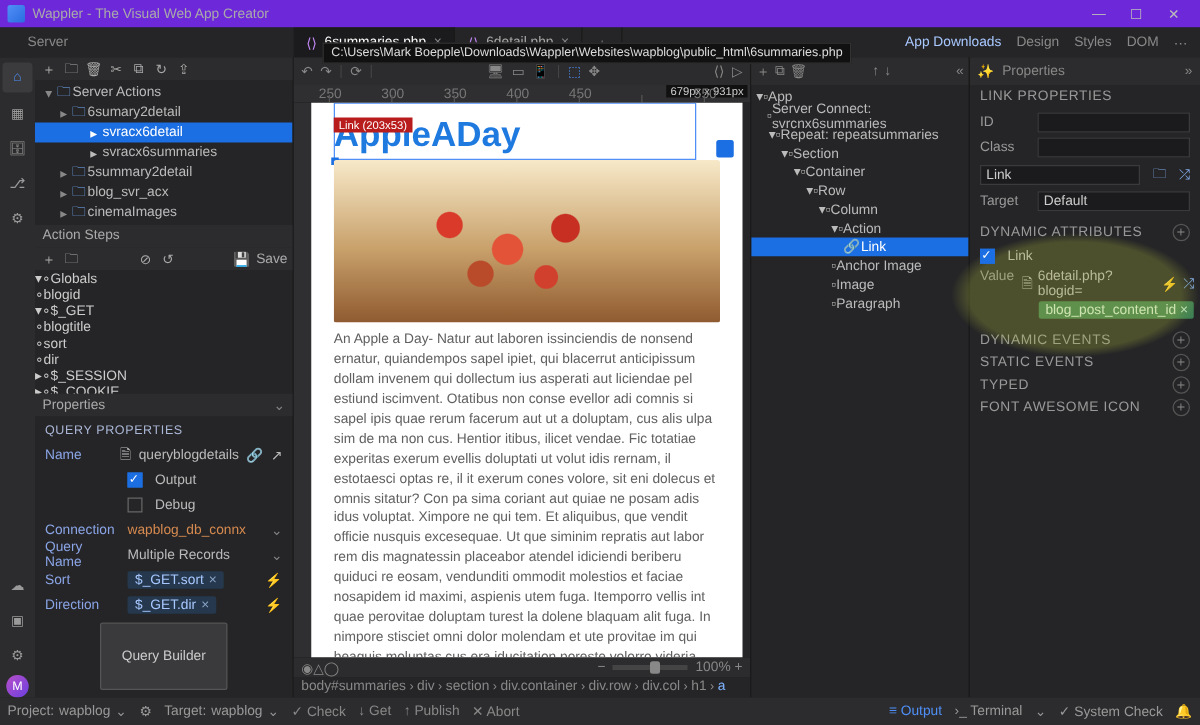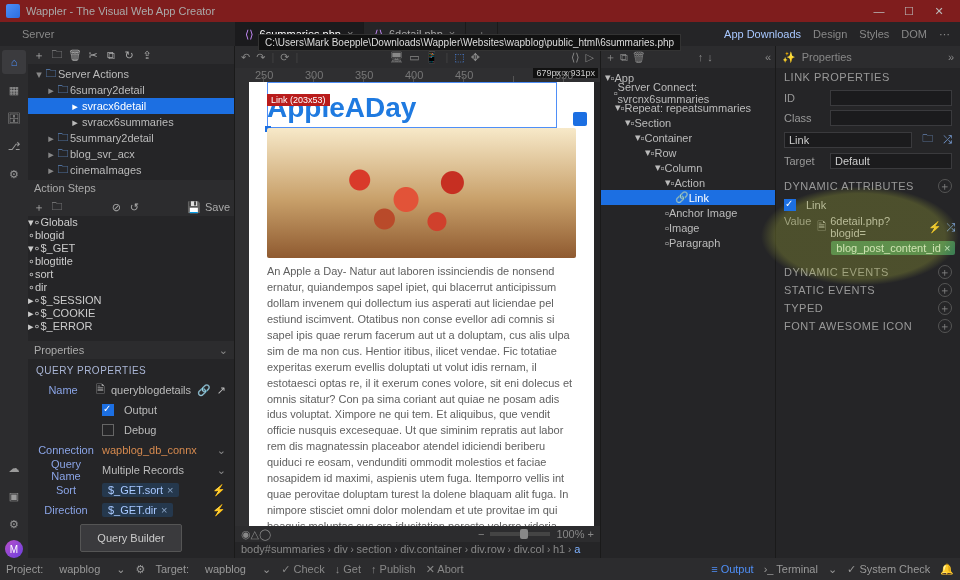--- a/index.html
+++ b/index.html
@@ -1,19 +1,19 @@
 <!DOCTYPE html>
 <html><head>
 <meta charset="utf-8">
 <style>
 *{box-sizing:border-box;margin:0;padding:0;font-family:"Segoe UI",Arial,sans-serif;font-size:11px;user-select:none}
 body{width:960px;height:580px;background:#1e1e1e;color:#ccc;overflow:hidden;position:relative}
 
 
-.titlebar{height:22px;background:#7f1d1d;display:flex;align-items:center;padding:0 6px;color:#aaa}
+.titlebar{height:22px;background:#6d28d9;display:flex;align-items:center;padding:0 6px;color:#aaa}
 .titlebar .t-logo{width:14px;height:14px;background:linear-gradient(135deg,#4f8ff7,#2b6de0);border-radius:2px;margin-right:6px}
 .titlebar .t-title{flex:0 0 auto}
 .titlebar .t-gap{flex:1}
 .titlebar .wbtn{width:30px;text-align:center;color:#bbb;cursor:pointer}
 
 
 .topstrip{height:24px;background:#252527;display:flex;align-items:center}
 .topstrip .left{width:235px;display:flex;align-items:center;padding-left:4px;color:#888}
 .topstrip .left .panelTitle{margin-left:18px}
 .topstrip .tabs{display:flex;height:100%}
@@ -55,28 +55,28 @@
 
 
 .asPanel{flex:1;display:flex;flex-direction:column;min-height:0}
 .asTree{flex:1;overflow:hidden}
 
 
 .propsHdr{height:18px;background:#2c2c2e;padding:2px 6px;color:#aaa;display:flex;align-items:center}
 .propsHdr .chev{margin-left:auto;color:#888}
 .qprops{padding:6px 8px;color:#bbb;font-size:10.5px}
 .qrow{display:flex;align-items:center;height:20px;gap:6px}
-.qlabel{color:#8aa4e6;width:60px;text-align:center}
+.qlabel{color:#8aa4e6;width:60px;text-align:left}
 .qbolt{color:#f7a93b;margin-left:auto}
 .pill{background:#25384d;color:#a8c8ff;padding:1px 6px;border-radius:2px;font-size:10px;display:inline-flex;align-items:center}
 .pill .x{margin-left:4px;color:#8aa4c6}
 .chkbox{width:12px;height:12px;border:1px solid #666;display:inline-block;margin-right:4px;position:relative}
 .chkbox.on{background:#1c6fe2;border-color:#1c6fe2}
 .chkbox.on:after{content:"✓";color:#fff;position:absolute;top:-2px;left:0;font-size:10px}
-.qbtn{background:#3a3a3d;border:1px solid #555;border-radius:2px;padding:7px 16px;color:#ccc;margin-top:4px;display:inline-block;cursor:pointer}
+.qbtn{background:#3a3a3d;border:1px solid #555;border-radius:2px;padding:20px 16px;color:#ccc;margin-top:4px;display:inline-block;cursor:pointer}
 
 
 .center{flex:1;display:flex;flex-direction:column;background:#1e1e1e;min-width:0}
 .ctool{height:22px;background:#2c2c2e;display:flex;align-items:center;padding:0 6px;gap:6px;color:#888}
 .ctool .ic{cursor:pointer}
 .ctool .sep{color:#444}
 .ctool .gap{flex:1}
 .ruler{height:14px;background:#2f2f31;position:relative;color:#777;font-size:8px;overflow:hidden}
 .ruler .rnum{position:absolute;top:1px}
 .ruler .sizelabel{position:absolute;right:2px;top:0;background:#111;color:#ccc;padding:0 3px;font-size:9px}
@@ -128,21 +128,21 @@
 .hl{position:absolute;right:0;top:140px;width:200px;height:100px;background:radial-gradient(ellipse at center,rgba(180,190,60,0.28) 0 60%,transparent 70%);pointer-events:none}
 .valrow{display:flex;align-items:flex-start;gap:6px}
 .valpill{background:#3e7f53;color:#d9f2de;padding:1px 5px;border-radius:2px;font-size:10px;display:inline-flex;align-items:center}
 .valpill .x{margin-left:3px;color:#bfe6c9}
 
 
 .status{position:absolute;bottom:0;left:0;right:0;height:22px;background:#2c2c2e;display:flex;align-items:center;color:#999;font-size:10.5px;padding:0 6px;gap:10px}
 .status .chk{color:#888}
 .status .gap{flex:1}
 .status .out{color:#4f8ff7}
-.status .grp{display:flex;align-items:center;gap:16px}
+.status .grp{display:flex;align-items:center;gap:4px}
 </style>
 </head>
 <body>
 
 <div class="titlebar">
   <div class="t-logo"></div>
   <div class="t-title">Wappler - The Visual Web App Creator</div>
   <div class="t-gap"></div>
   <div class="wbtn">—</div>
   <div class="wbtn">☐</div>

